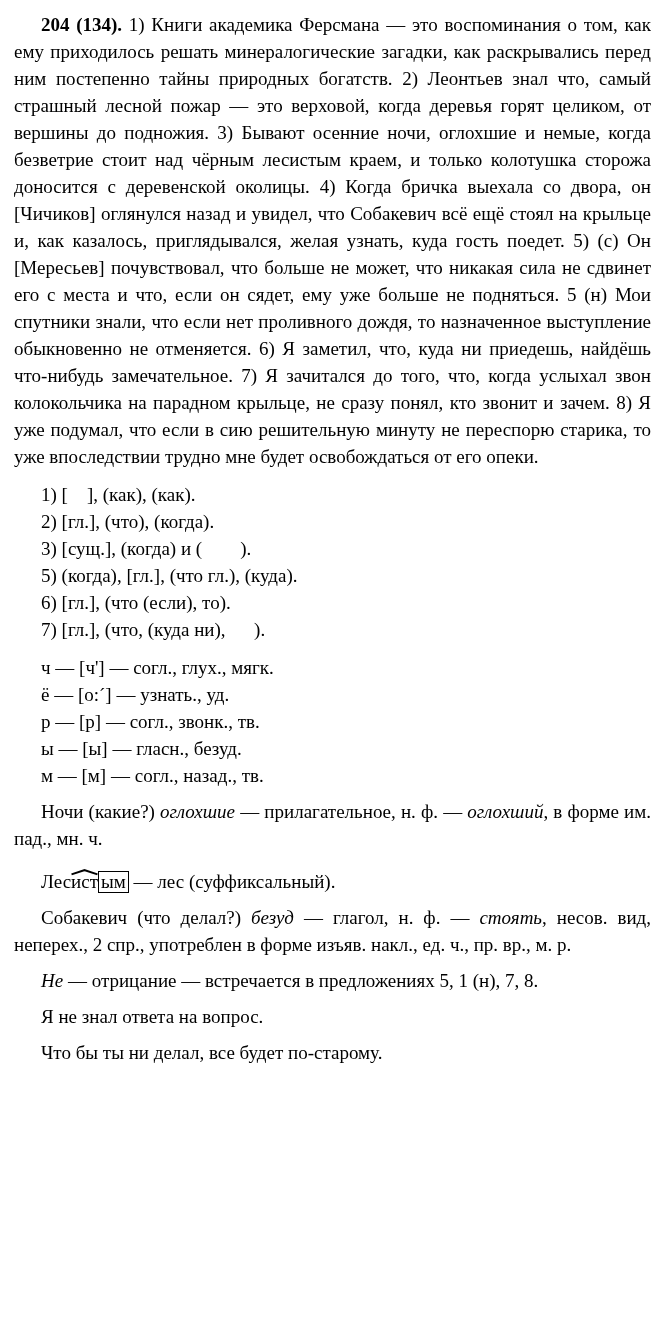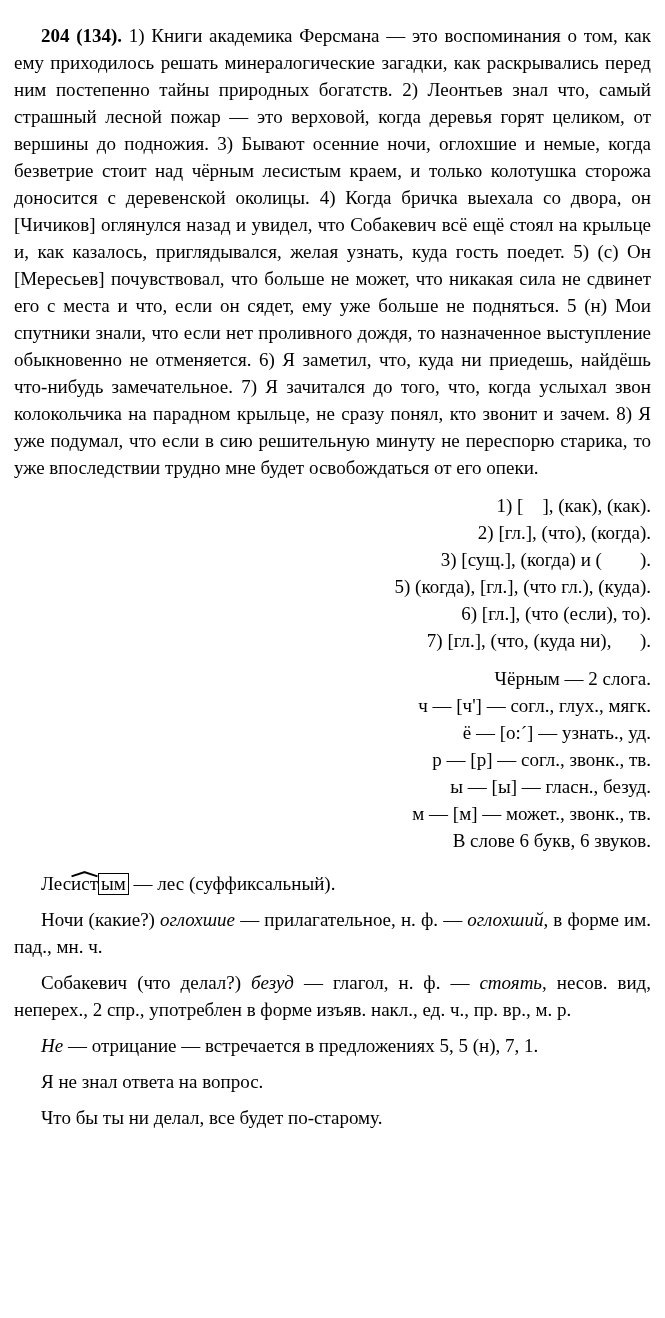--- a/index.html
+++ b/index.html
@@ -4,32 +4,32 @@
 <style>
   html, body { margin: 0; padding: 0; background: #ffffff; }
   body {
     width: 665px;
     min-height: 1318px;
     font-family: "Liberation Serif", "DejaVu Serif", serif;
     color: #000000;
     box-sizing: border-box;
   }
   .page {
-    padding: 22px 14px 10px 14px;
+    padding: 11px 14px 10px 14px;
     box-sizing: border-box;
   }
   p {
     margin: 0;
     font-size: 19px;
     line-height: 27px;
     text-align: justify;
     text-indent: 27px;
   }
   .block { margin-top: 11px; }
-  .scheme-line, .phon-line { text-align: right; }
+  .scheme-line, .phon-line { text-align: left; }
   b { font-weight: bold; }
   .it { font-style: italic; }
   
   .word-line { margin-top: 16px; }
   .wa-suffix { position: relative; display: inline-block; text-indent: 0; }
   .wa-suffix::before, .wa-suffix::after {
     content: "";
     position: absolute;
     top: 1px;
     width: 52%;
@@ -57,35 +57,33 @@
   <div class="block">
     <p class="scheme-line">1) [&nbsp;&nbsp;&nbsp;&nbsp;], (как), (как).</p>
     <p class="scheme-line">2) [гл.], (что), (когда).</p>
     <p class="scheme-line">3) [сущ.], (когда) и (&nbsp;&nbsp;&nbsp;&nbsp;&nbsp;&nbsp;&nbsp;&nbsp;).</p>
     <p class="scheme-line">5) (когда), [гл.], (что гл.), (куда).</p>
     <p class="scheme-line">6) [гл.], (что (если), то).</p>
     <p class="scheme-line">7) [гл.], (что, (куда ни),&nbsp;&nbsp;&nbsp;&nbsp;&nbsp;&nbsp;).</p>
   </div>
 
   <div class="block">
-    <p class="phon-line">Чёрным — 2 слога.</p>
     <p class="phon-line">ч — [ч'] — согл., глух., мягк.</p>
     <p class="phon-line">ё — [о:´] — узнать., уд.</p>
     <p class="phon-line">р — [р] — согл., звонк., тв.</p>
     <p class="phon-line">ы — [ы] — гласн., безуд.</p>
-    <p class="phon-line">м — [м] — может., звонк., тв.</p>
-    <p class="phon-line">В слове 6 букв, 6 звуков.</p>
+    <p class="phon-line">м — [м] — согл., назад., тв.</p>
   </div>
 
+  <p class="para gap-top"><span>Ночи (какие?) </span><span class="it">оглохшие</span><span> — прилагательное, н. ф. — </span><span class="it">оглохший</span><span>, в форме им. пад., мн. ч.</span></p>
+
   <p class="para word-line"><span class="wa-root">Лес</span><span class="wa-suffix">ист</span><span class="wa-ending">ым</span><span> — лес (суффиксальный).</span></p>
-
-  <p class="para gap-top"><span>Ночи (какие?) </span><span class="it">оглохшие</span><span> — прилагательное, н. ф. — </span><span class="it">оглохший</span><span>, в форме им. пад., мн. ч.</span></p>
 
   <p class="para gap-top"><span>Собакевич (что делал?) </span><span class="it">безуд</span><span> — глагол, н. ф. — </span><span class="it">стоять</span><span>, несов. вид, неперех., 2 спр., употреблен в форме изъяв. накл., ед. ч., пр. вр., м. р.</span></p>
 
   <div class="gap-top">
-    <p class="para"><span class="it">Не</span><span> — отрицание — встречается в предложениях 5, 5 (н), 7, 1.</span></p>
+    <p class="para"><span class="it">Не</span><span> — отрицание — встречается в предложениях 5, 1 (н), 7, 8.</span></p>
   </div>
 
   <p class="para gap-top">Я не знал ответа на вопрос.</p>
   <p class="para gap-top">Что бы ты ни делал, все будет по-старому.</p>
 
 </div>
 
 </body></html>

